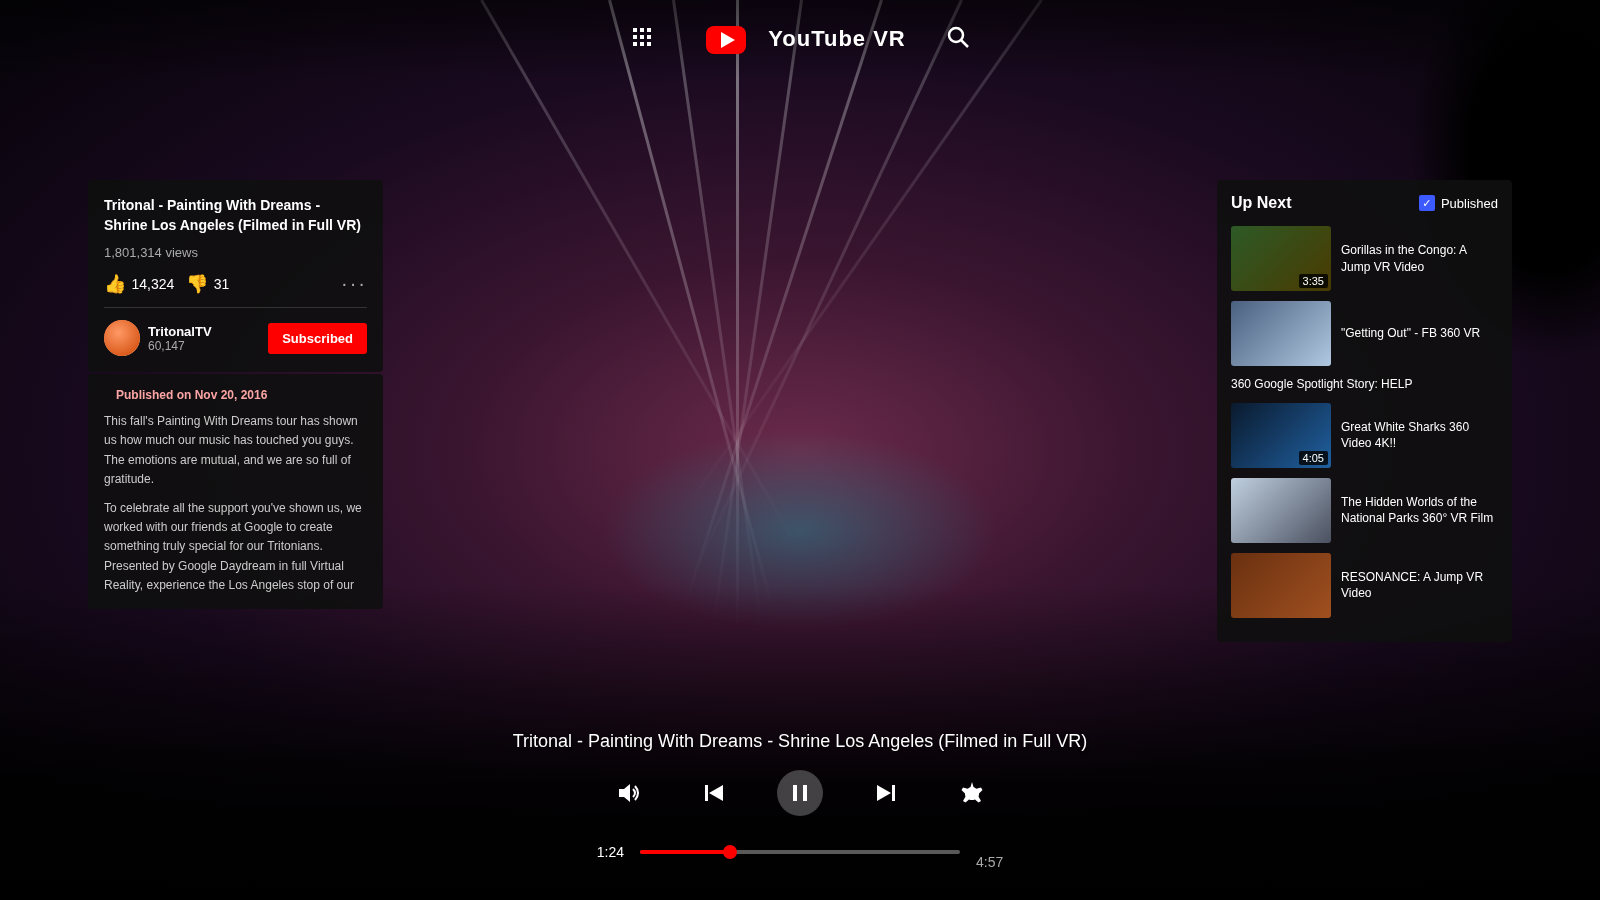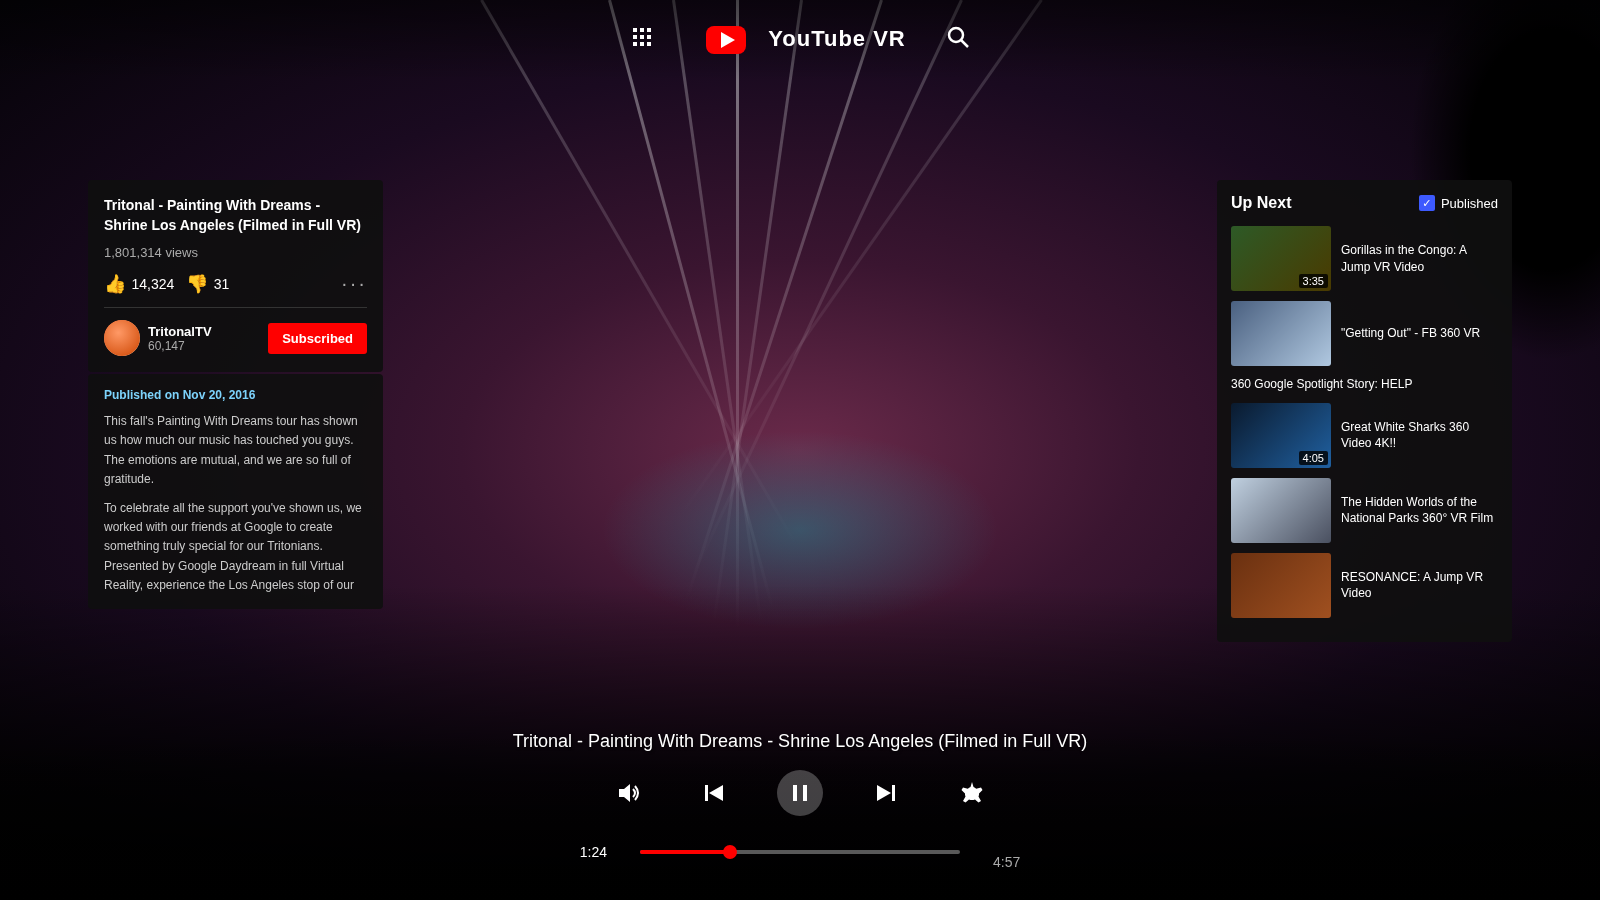--- a/index.html
+++ b/index.html
@@ -240,22 +240,23 @@
 
     .description-box {
       background: rgba(15,15,15,0.92);
       border-radius: 4px;
       padding: 14px 16px;
     }
 
     .published-date {
       font-size: 12px;
       font-weight: bold;
-      color: #7dd3fc;
+      color: #fca5a5;
       margin-bottom: 10px;
+      margin-left: 12px;
     }
 
     .description-text {
       font-size: 12px;
       color: #ccc;
       line-height: 1.6;
     }
 
     
     .upnext-panel {
@@ -406,21 +407,21 @@
 
     .ctrl-btn.pause-btn {
       background: rgba(255,255,255,0.25);
       font-size: 24px;
     }
 
     .progress-row {
       display: flex;
       align-items: center;
       justify-content: center;
-      gap: 33px;
+      gap: 16px;
       font-size: 15px;
       color: #fff;
     }
 
     .progress-bar-container {
       width: 320px;
       height: 4px;
       background: rgba(255,255,255,0.35);
       border-radius: 2px;
       position: relative;

